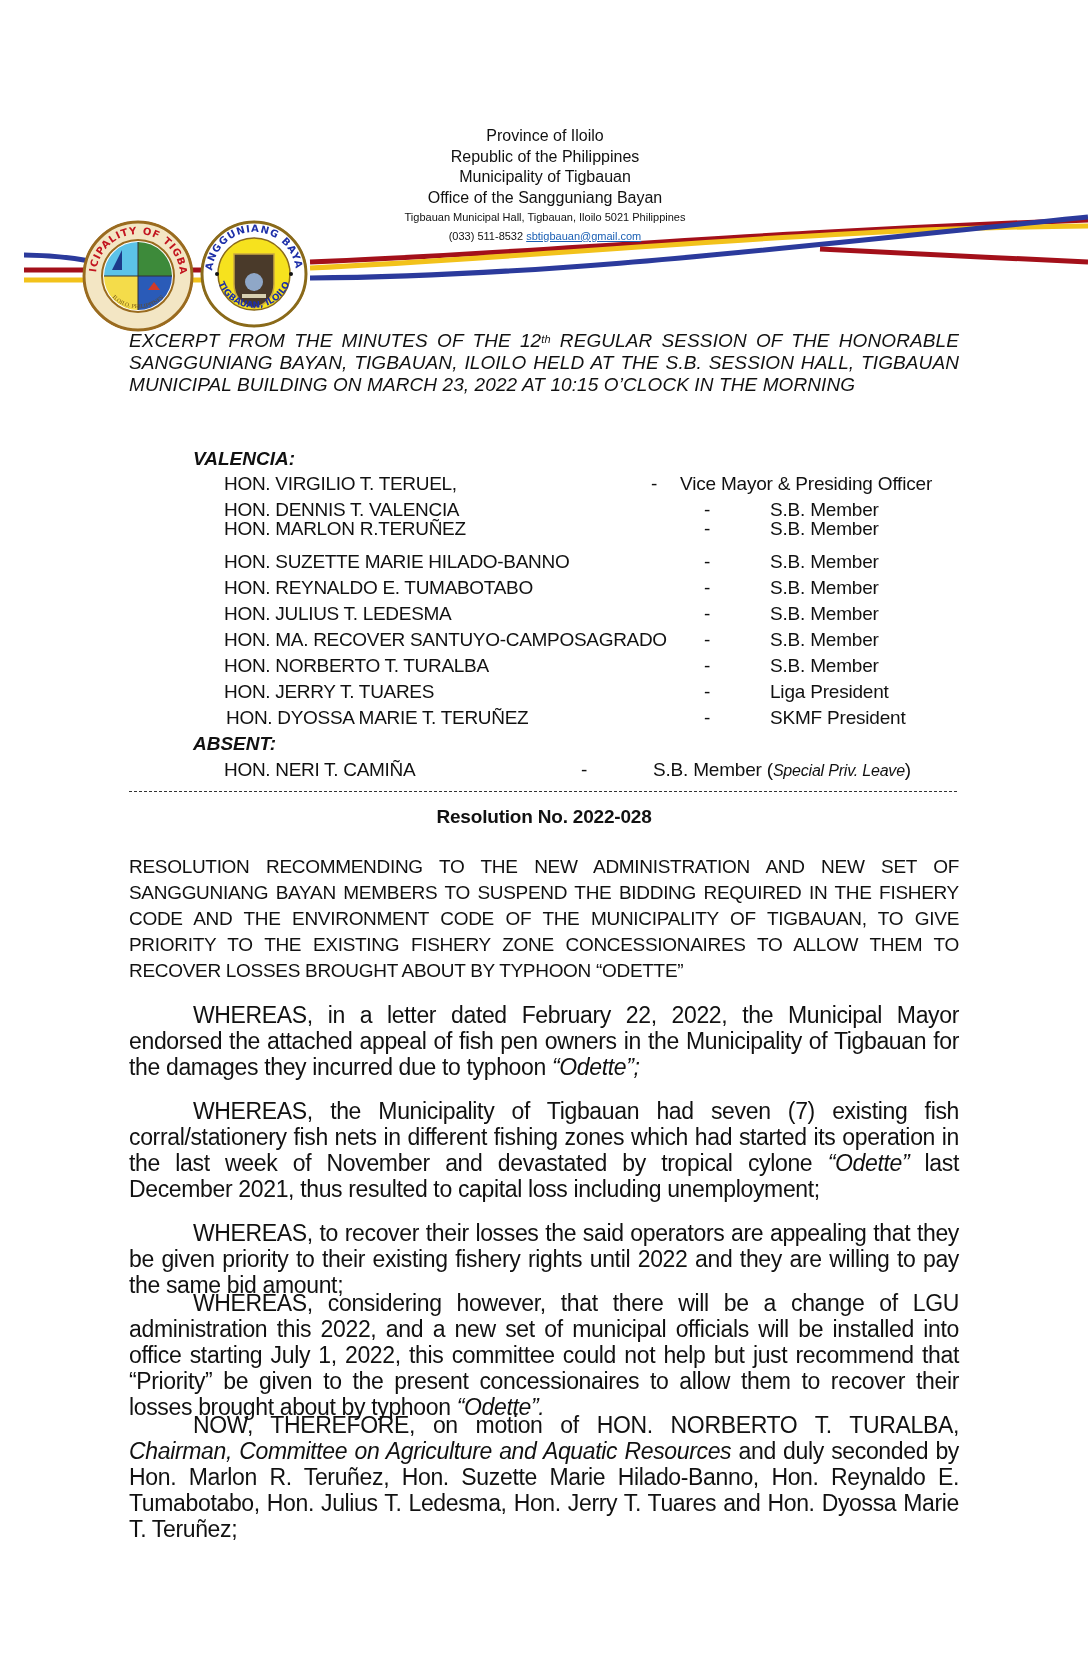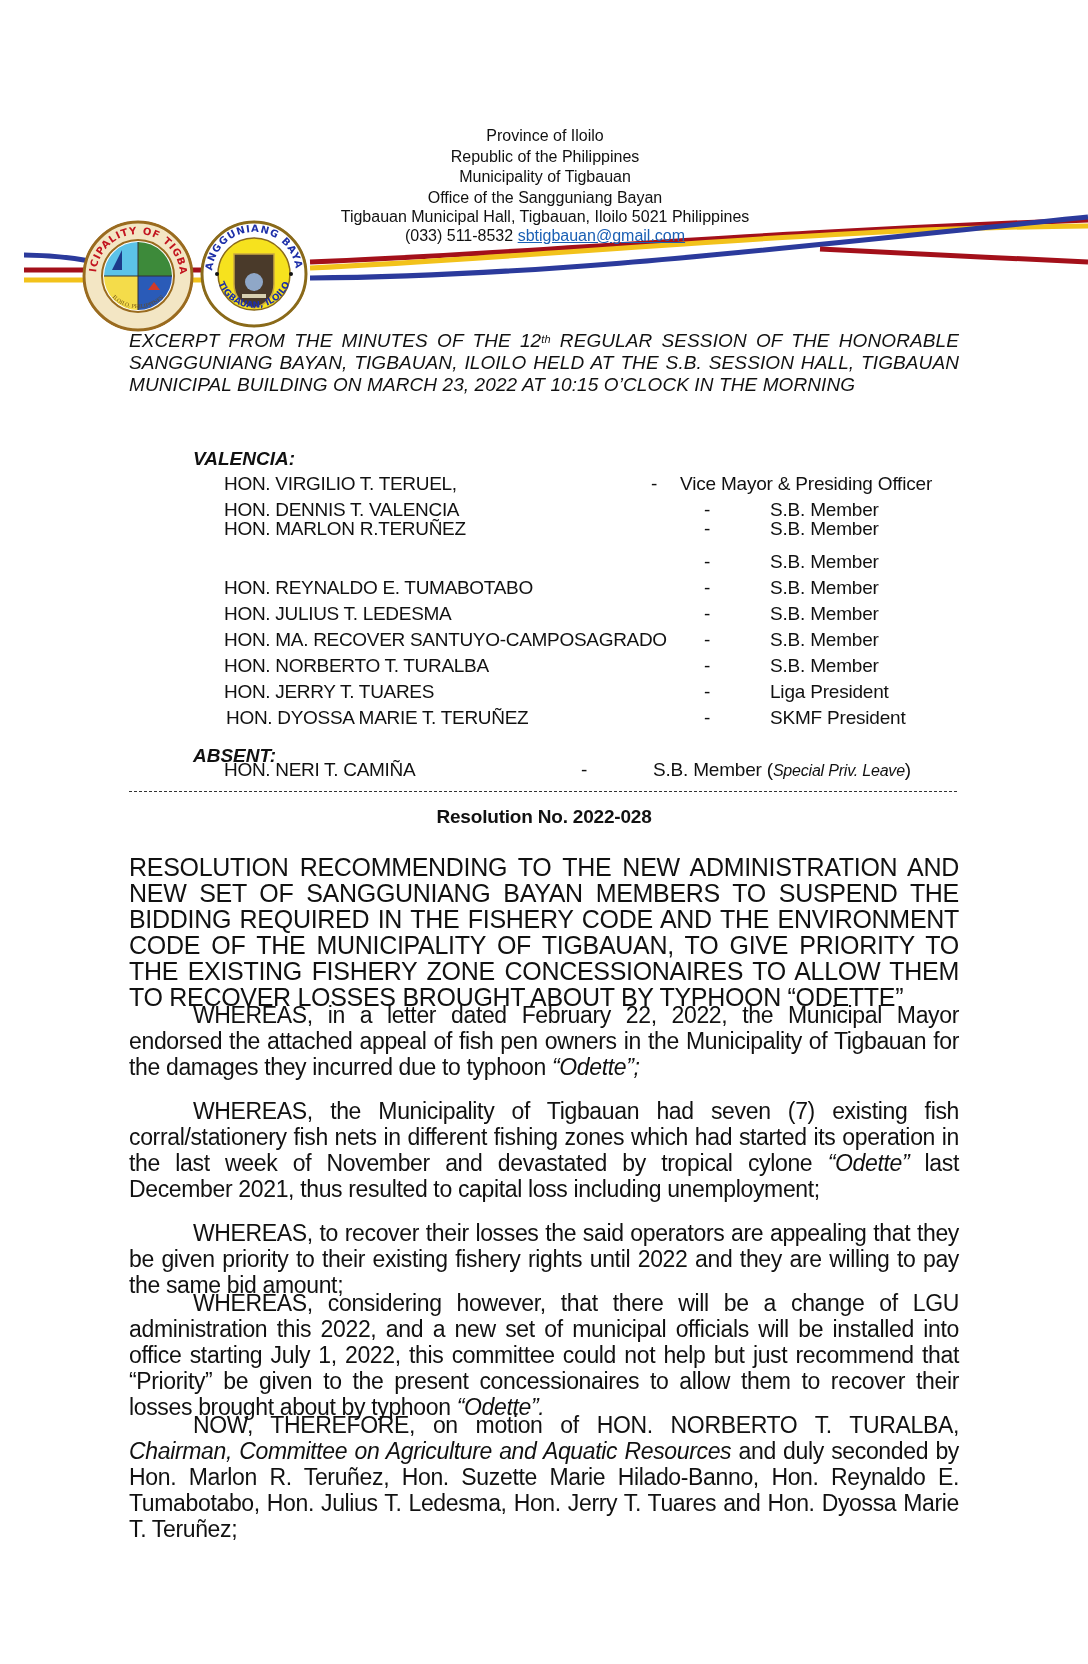--- a/index.html
+++ b/index.html
@@ -5,21 +5,21 @@
   html, body { margin: 0; padding: 0; background: #ffffff; }
   body { width: 1088px; height: 1664px; position: relative; overflow: hidden;
          font-family: "Liberation Sans", sans-serif; color: #111; }
   .page { position: absolute; left: 0; top: 0; width: 1088px; height: 1664px; }
 
   
   .letterhead { position: absolute; left: 0; top: 0; width: 1088px; height: 330px; }
   .ribbons { position: absolute; left: 0; top: 0; width: 1088px; height: 330px; }
   .head-text { position: absolute; left: 300px; top: 126px; width: 490px; text-align: center;
                font-size: 16px; line-height: 20.5px; color: #111; }
-  .head-text .line-small { font-size: 16px; line-height: 18.5px; }
+  .head-text .line-small { font-size: 11px; line-height: 18.5px; }
   .head-text a { color: #1a5fb4; text-decoration: underline; }
 
   .logo { position: absolute; border-radius: 50%; }
   .logo-muni { left: 82px; top: 220px; width: 112px; height: 112px; }
   .logo-sb { left: 200px; top: 220px; width: 108px; height: 108px; }
 
   
   .content { position: absolute; left: 129px; top: 330px; width: 830px; font-size: 19px; }
   .excerpt { text-align: justify; text-align-last: left; line-height: 22px; font-size: 19px;
              letter-spacing: 0.1px; font-style: italic; }
@@ -33,21 +33,21 @@
   .att-dash { position: absolute; top: 0; }
   .att-role { position: absolute; top: 0; white-space: nowrap; letter-spacing: -0.2px; }
   .att-role .note { font-style: italic; font-size: 16px; }
 
   .dashline { position: absolute; left: 0; top: 461px; width: 828px; height: 0;
               border-top: 1.6px dashed #333; }
   .res-no { position: absolute; left: 0; top: 476px; width: 830px; text-align: center;
             font-weight: bold; font-size: 19px; letter-spacing: -0.2px; }
 
   .res-title { position: absolute; left: 0; top: 524px; width: 830px; text-align: justify;
-               text-align-last: left; line-height: 26px; font-size: 25px; letter-spacing: -0.3px; }
+               text-align-last: left; line-height: 26px; font-size: 19px; letter-spacing: -0.3px; }
 
   .para { position: absolute; left: 0; width: 830px; text-align: justify; text-align-last: left;
           line-height: 26px; font-size: 23px; letter-spacing: -0.35px; }
   .para .indent { display: inline-block; width: 64px; }
   .para em { font-style: italic; }
 </style>
 </head>
 <body>
 
 <div class="page">
@@ -136,20 +136,21 @@
         <span class="att-name">HON. DENNIS T. VALENCIA</span>
         <span class="att-dash" style="left:480px;">-</span>
         <span class="att-role" style="left:546px;">S.B. Member</span>
       </div>
       <div class="att-row" style="top:63px;margin-top:7px;">
         <span class="att-name">HON. MARLON R.TERUÑEZ</span>
         <span class="att-dash" style="left:480px;">-</span>
         <span class="att-role" style="left:546px;">S.B. Member</span>
       </div>
       <div class="att-row" style="top:103px;">
+        <span class="att-name">HON. SUZETTE MARIE HILADO-BANNO</span>
         <span class="att-dash" style="left:480px;">-</span>
         <span class="att-role" style="left:546px;">S.B. Member</span>
       </div>
       <div class="att-row" style="top:129px;">
         <span class="att-name">HON. REYNALDO E. TUMABOTABO</span>
         <span class="att-dash" style="left:480px;">-</span>
         <span class="att-role" style="left:546px;">S.B. Member</span>
       </div>
       <div class="att-row" style="top:155px;">
         <span class="att-name">HON. JULIUS T. LEDESMA</span>
@@ -170,21 +171,21 @@
         <span class="att-name">HON. JERRY T. TUARES</span>
         <span class="att-dash" style="left:480px;">-</span>
         <span class="att-role" style="left:546px;">Liga President</span>
       </div>
       <div class="att-row" style="top:259px;">
         <span class="att-name" style="left:2px;">HON. DYOSSA MARIE T. TERUÑEZ</span>
         <span class="att-dash" style="left:480px;">-</span>
         <span class="att-role" style="left:546px;">SKMF President</span>
       </div>
 
-      <div class="att-heading" style="top:285px;margin-top:12px;">ABSENT:</div>
+      <div class="att-heading" style="top:285px;">ABSENT:</div>
 
       <div class="att-row" style="top:311px;">
         <span class="att-name">HON. NERI T. CAMIÑA</span>
         <span class="att-dash" style="left:357px;">-</span>
         <span class="att-role" style="left:421px;margin-left:8px;"><span>S.B. Member (</span><span class="note">Special Priv. Leave</span><span>)</span></span>
       </div>
     </div>
 
     <div class="dashline"></div>
     <div class="res-no">Resolution No. 2022-028</div>

